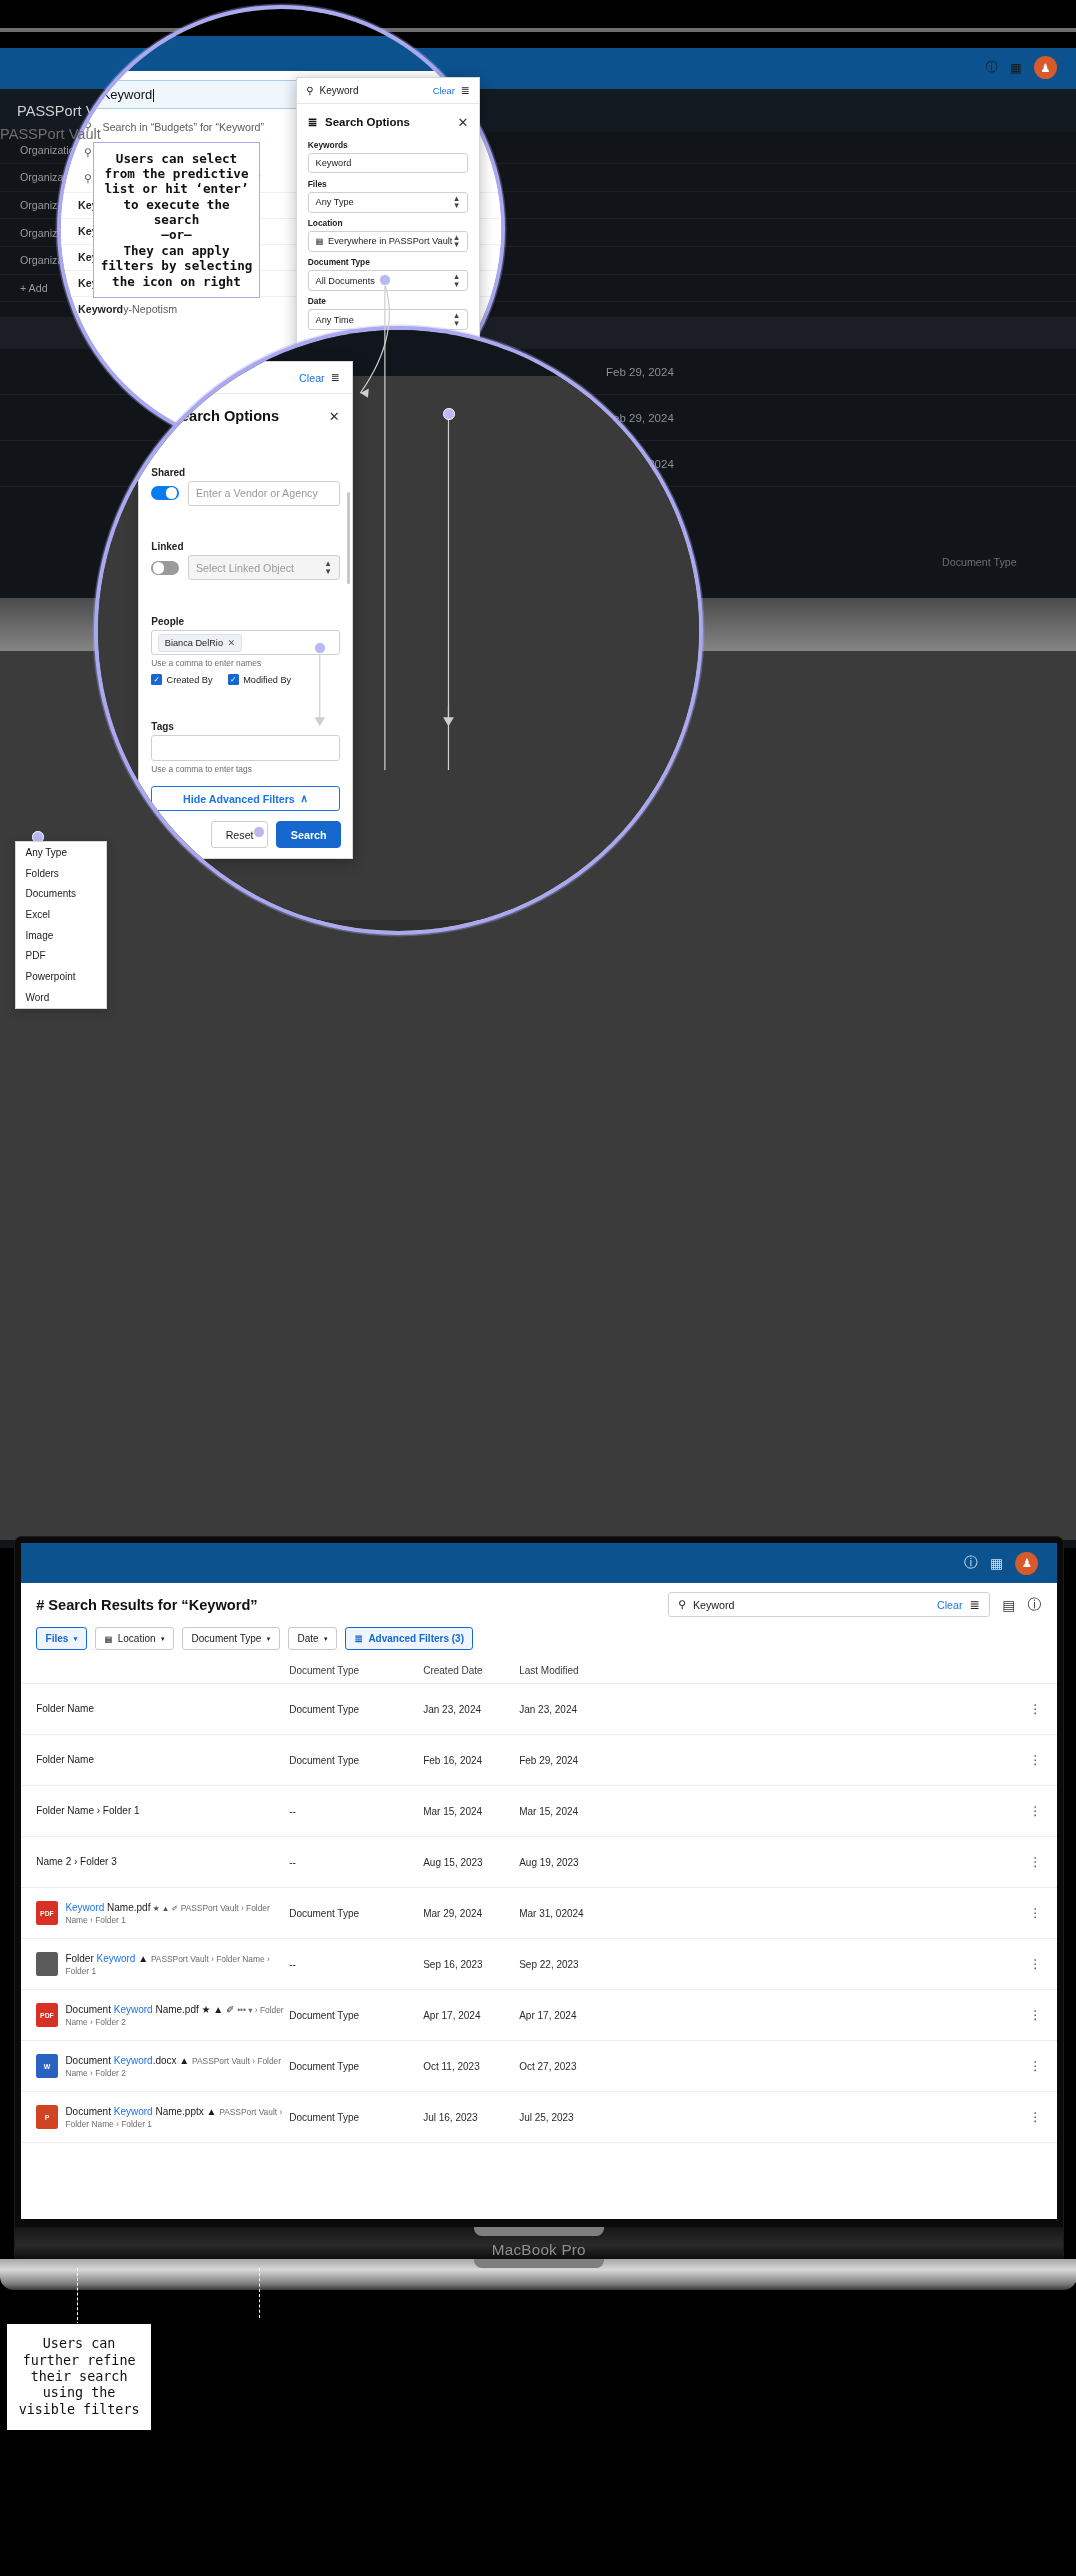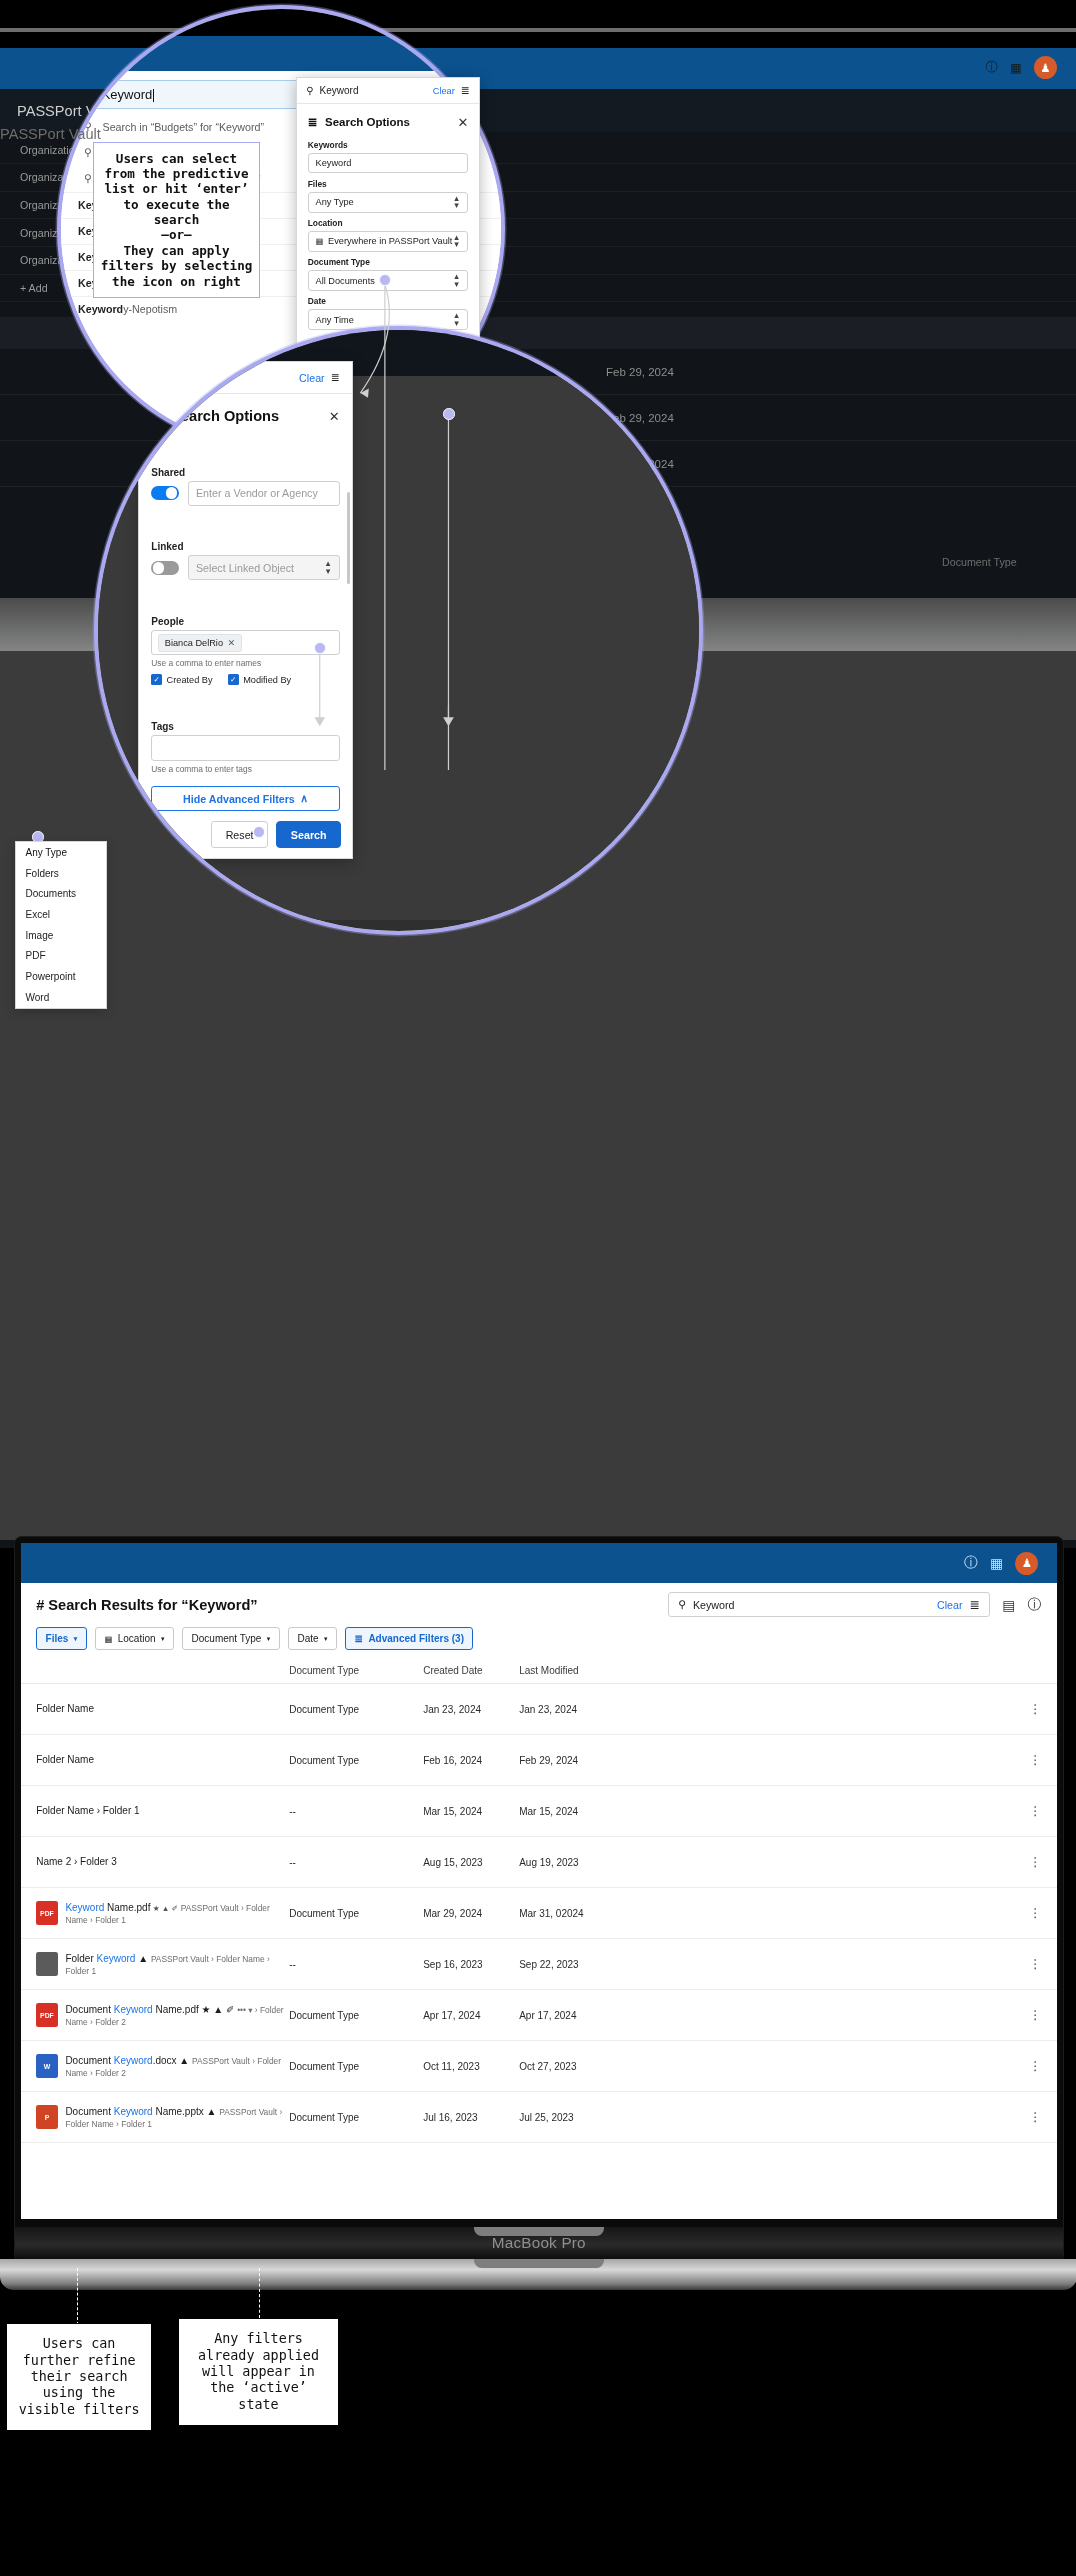--- a/index.html
+++ b/index.html
@@ -16,21 +16,21 @@
     background: #0a0a0a; border-radius: 7.7px 7.7px 3.1px 3.1px;
     border: 1.5px solid #1c1c1c;
   }
   .laptop-screen {
     position: absolute; left: 6.1px; top: 6.1px; right: 6.1px; bottom: 40px;
     background: #fff; overflow: hidden;
   }
   .laptop-chin {
     position: absolute; left: 0; right: 0; bottom: 0; height: 32px;
     background: linear-gradient(#161616,#2a2a2a 55%,#0d0d0d);
-    display: flex; align-items: center; justify-content: center;
+    display: flex; align-items: flex-end; justify-content: center;
     border-radius: 0 0 4.6px 4.6px;
   }
   .laptop-chin span { color: #8f8f8f; font-size: 15.3px; letter-spacing: 0.2px; }
   .laptop-base {
     position: absolute; left: 0px; top: 2259px; width: 1077px; height: 31px;
     background: linear-gradient(#a7a7a7,#d8d8d8 35%,#7d7d7d 80%,#3a3a3a);
     border-radius: 0 0 13.8px 13.8px;
   }
   .laptop-notch {
     position: absolute; left: 50%; transform: translateX(-50%); top: 0;
@@ -748,18 +748,15 @@
   <div class="laptop-base">
     <div class="laptop-notch"></div>
   </div>
 
   <div class="dash" style="left:77px;top:2268px;height:57px;"></div>
   <div class="dash" style="left:259px;top:2268px;height:50px;"></div>
 
   <div class="note note-bl">
     <span>Users can further refine their search using the visible filters</span>
   </div>
-  <div class="note note-bc">
-    <span>Any filters already applied will appear in the ‘active’ state</span>
-  </div>
 
 </div>
 
 
 </body></html>

